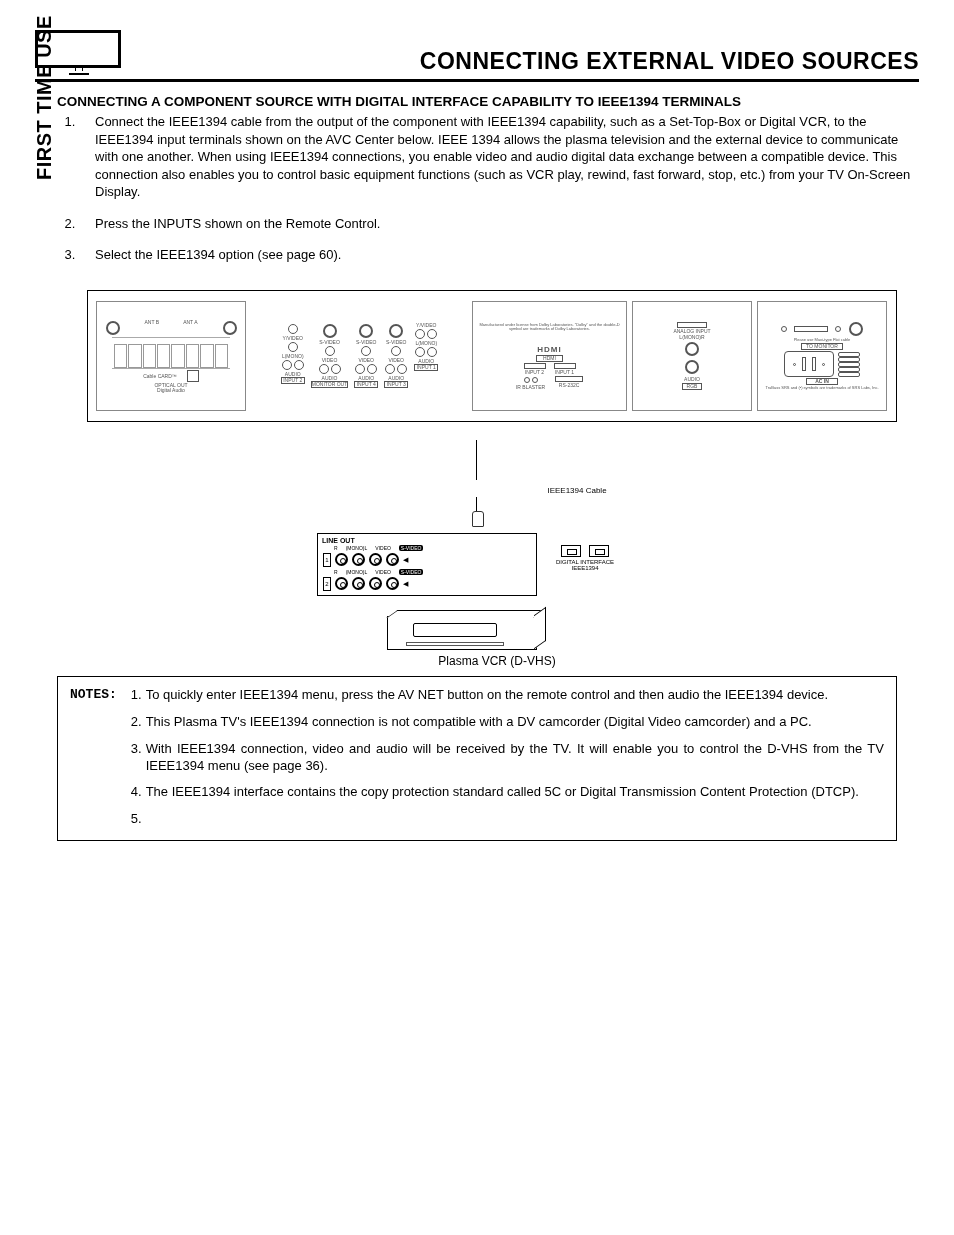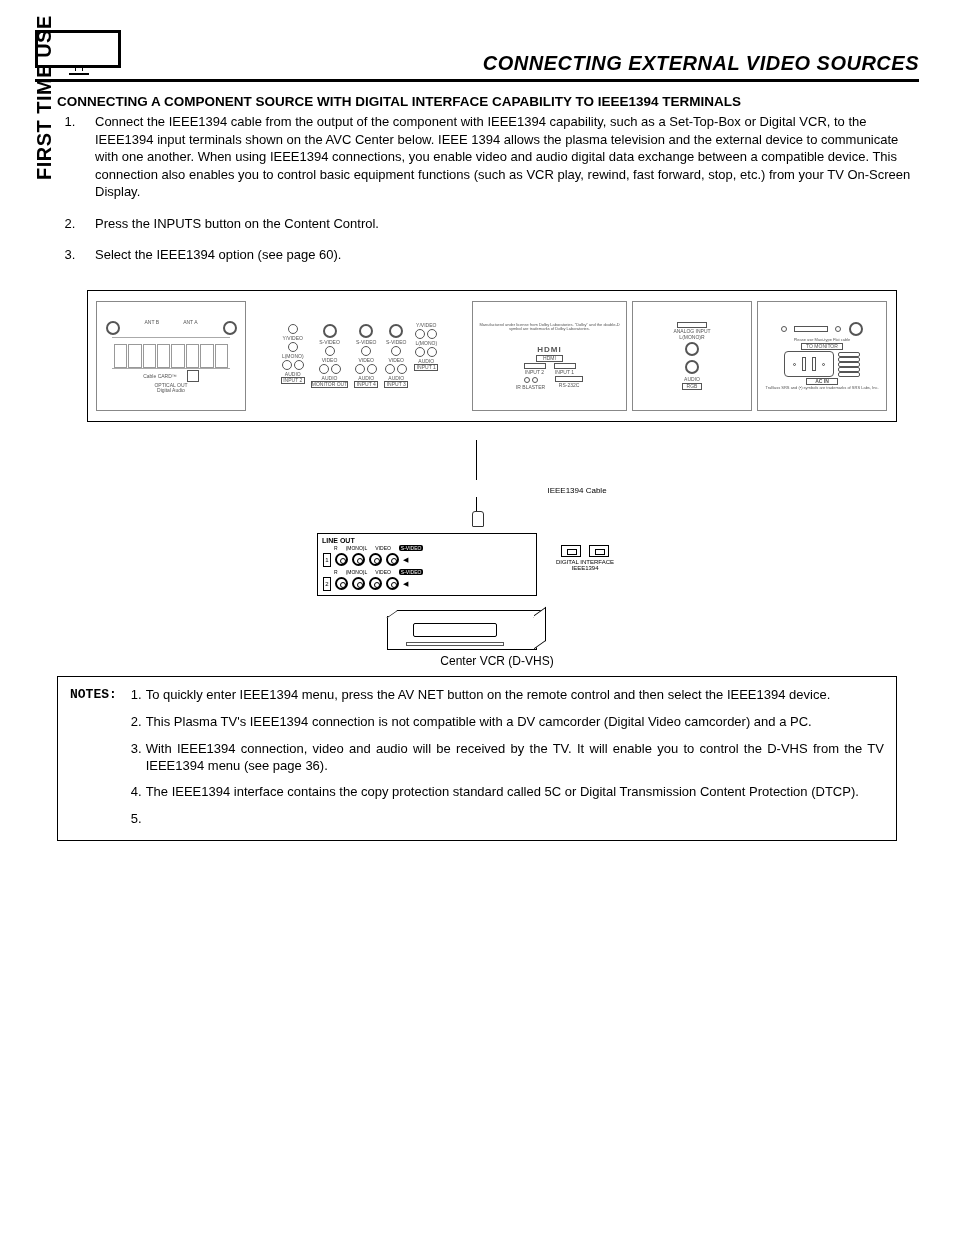--- a/index.html
+++ b/index.html
@@ -42,23 +42,22 @@
     border-bottom: 2px solid #000;
   }
   .tv-icon .neck {
     position: absolute;
     bottom: 4px; left: 40px;
     width: 8px; height: 4px;
     border-left: 1px solid #000;
     border-right: 1px solid #000;
   }
   .page-title {
-    font-style: italic;
     font-weight: bold;
-    font-size: 20px;
+    font-size: 23px;
     letter-spacing: 0.5px;
   }
   hr.thick {
     border: none;
     border-top: 3px solid #000;
     margin-bottom: 12px;
   }
   .section-title {
     font-weight: bold;
     font-size: 13.5px;
@@ -292,21 +291,21 @@
     </div>
     <div class="page-title">CONNECTING EXTERNAL VIDEO SOURCES</div>
   </div>
   <hr class="thick">
 
   <div class="section-title">CONNECTING A COMPONENT SOURCE WITH DIGITAL INTERFACE CAPABILITY TO IEEE1394 TERMINALS</div>
 
   <div class="content">
     <ol class="steps">
       <li>Connect the IEEE1394 cable from the output of the component with IEEE1394 capability, such as a Set-Top-Box or Digital VCR, to the IEEE1394 input terminals shown on the AVC Center below.  IEEE 1394 allows the plasma television and the external device to communicate with one another.  When using IEEE1394 connections, you enable video and audio digital data exchange between a compatible device.  This connection also enables you to control basic equipment functions (such as VCR play, rewind, fast  forward, stop, etc.) from your TV On-Screen Display.</li>
-      <li>Press the INPUTS button on the Content Control.</li>
+      <li>Press the INPUTS shown on the Remote Control.</li>
       <li>Select the IEEE1394 option (see page 60).</li>
     </ol>
   </div>
 
   <div class="diagram-wrap">
     <div class="diagram-placeholder">
 
       <div class="diag-sect" style="left:4px; top:2px; width:150px; height:110px;">
         <div style="display:flex; gap:24px; margin-top:2px;">
           <span class="port-ring big"></span>
@@ -441,29 +440,29 @@
         </div>
       </div>
     </div>
 
     <div class="vcr-box">
       <div class="top"></div>
       <div class="side"></div>
       <div class="slot"></div>
       <div class="btns"></div>
     </div>
-    <div class="vcr-caption">Center VCR (D-VHS)</div>
+    <div class="vcr-caption">Plasma VCR (D-VHS)</div>
   </div>
 
   <div class="notes-box">
     <div class="notes-label">NOTES:</div>
     <div class="notes-list">
       <div class="n">
           <span class="nn">1.</span>
-          <span>To quickly enter IEEE1394 menu, press the AV NET button on the remote control and then select the IEEE1394 device.</span>
+          <span>To quickly enter IEEE1394 menu, press the AV NET button on the remote control and then audio the IEEE1394 device.</span>
         </div>
       <div class="n">
           <span class="nn">2.</span>
           <span>This Plasma TV's IEEE1394 connection is not compatible with a DV camcorder (Digital Video camcorder) and a PC.</span>
         </div>
       <div class="n">
           <span class="nn">3.</span>
           <span>With IEEE1394 connection, video and audio will be received by the TV.  It will enable you to control the D-VHS from the TV IEEE1394 menu (see page 36).</span>
         </div>
       <div class="n">

